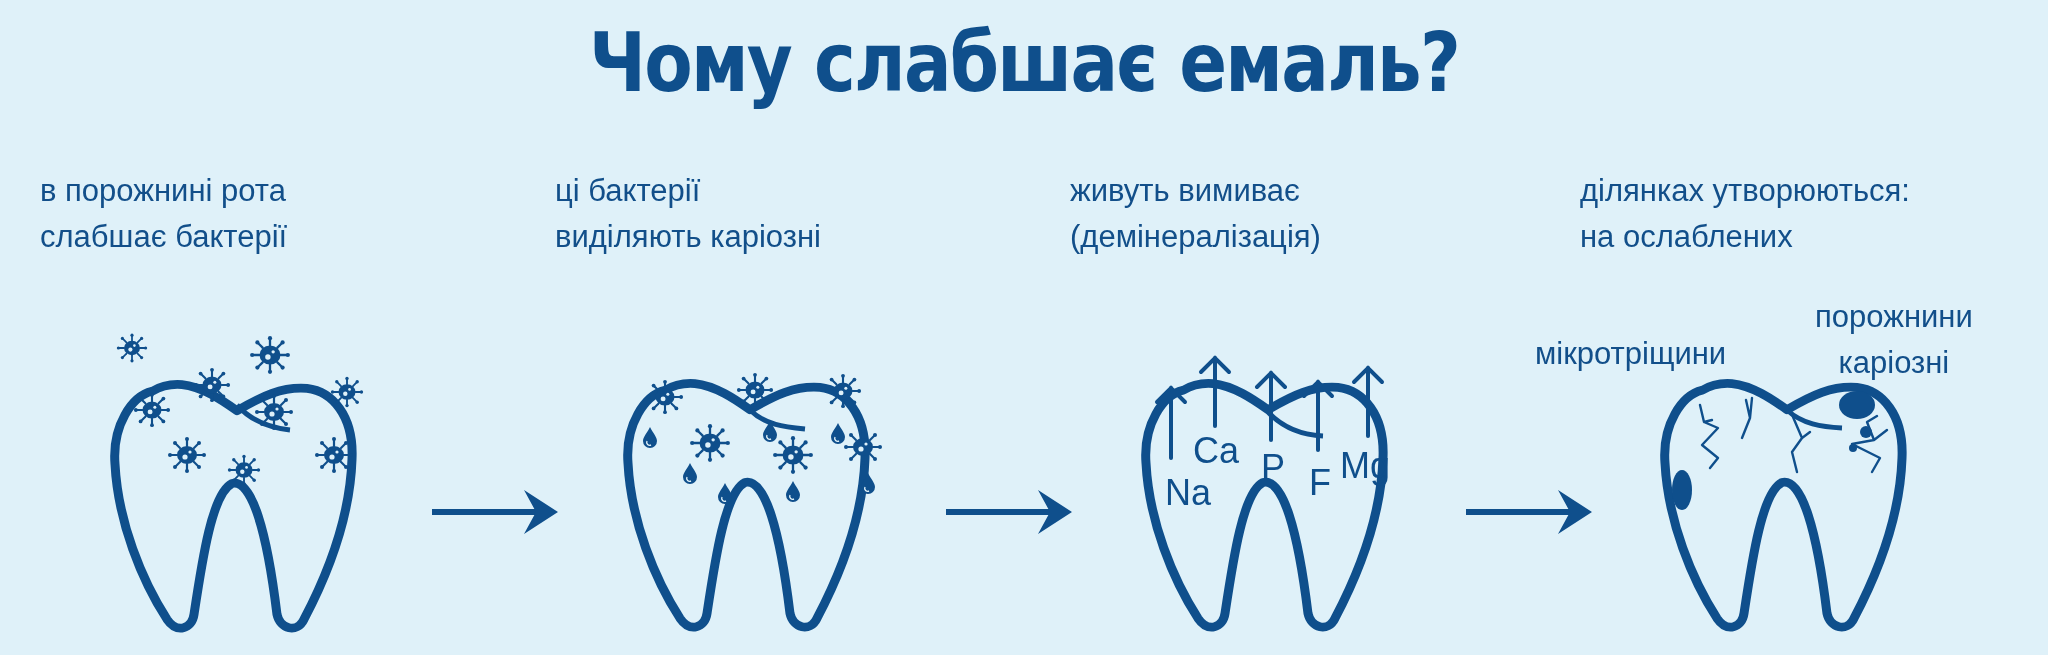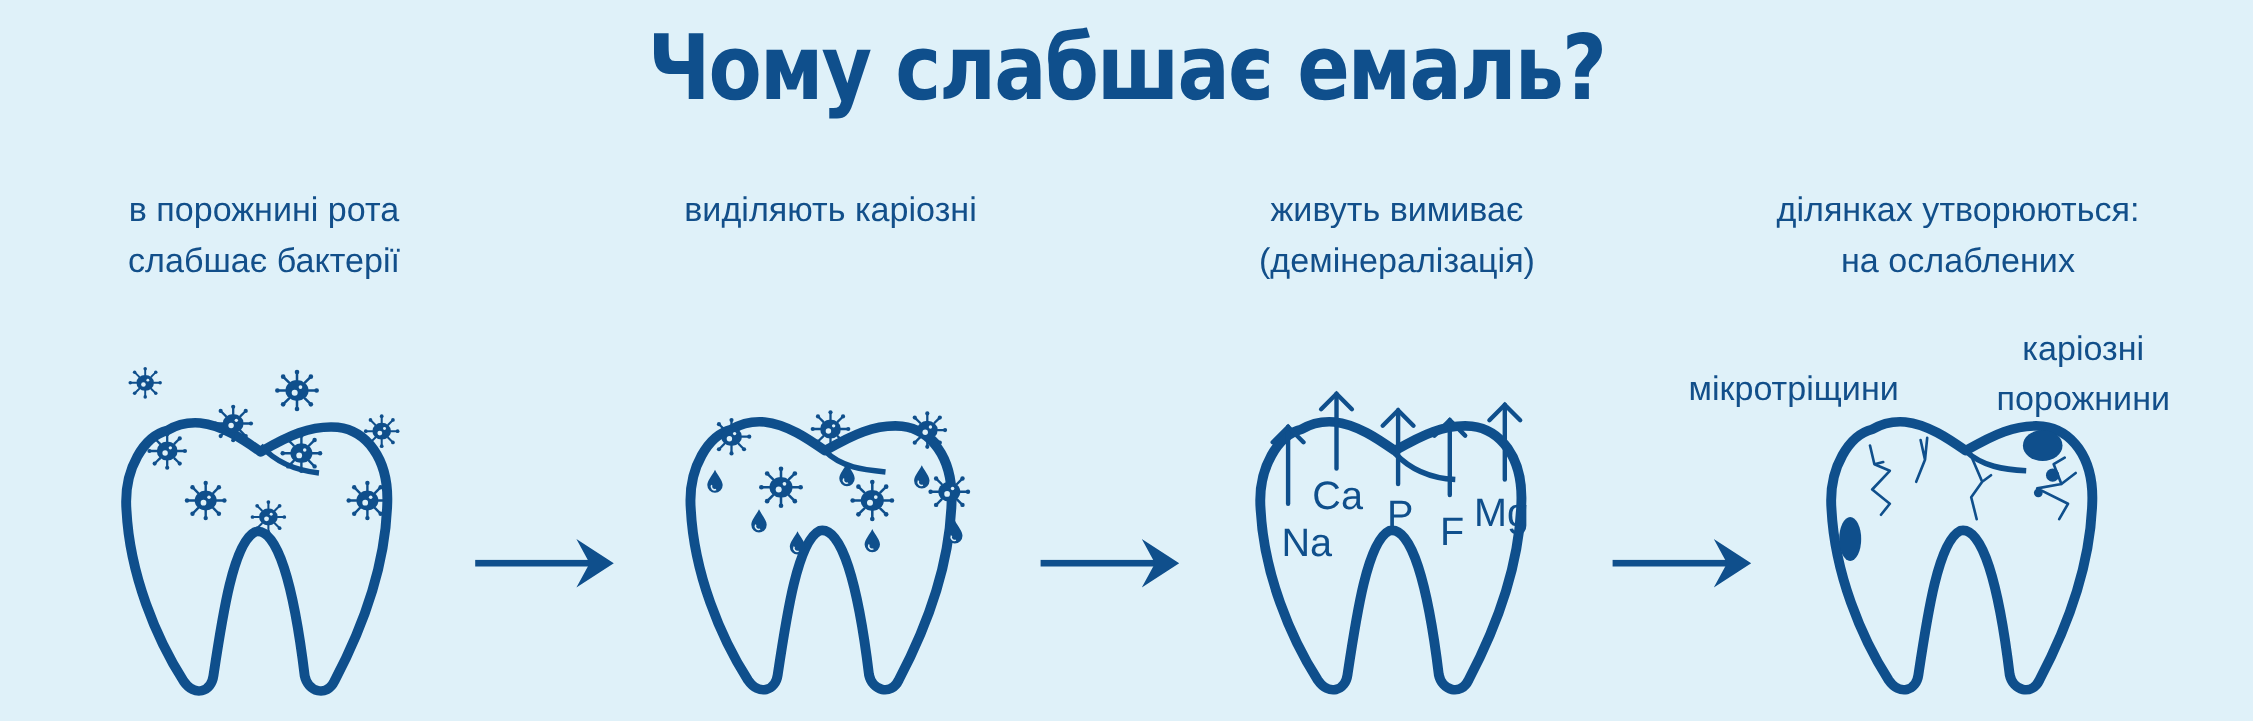--- a/index.html
+++ b/index.html
@@ -10,21 +10,21 @@
     color:#124f8a;
     position:relative;
   }
   .title {
     position:absolute; left:0; top:8px; width:2048px; text-align:center;
     font-family:"DejaVu Sans", sans-serif; font-weight:bold;
     font-size:82px; letter-spacing:-2px; color:#0f4f8c; line-height:110px;
     transform:scaleX(0.86);
   }
   .caption {
-    position:absolute; text-align:center; font-size:31px; line-height:46px;
+    position:absolute; text-align:left; font-size:31px; line-height:46px;
     color:#124f8a; white-space:nowrap;
   }
   .caption span { display:block; }
   .label { position:absolute; font-size:31px; line-height:46px; text-align:center; white-space:nowrap; color:#124f8a; }
   svg { position:absolute; overflow:visible; }
   .tooth { fill:none; stroke:#0f4f8c; stroke-width:9; stroke-linejoin:round; stroke-linecap:round; }
   .ink { fill:#0f4f8c; }
   .inkline { stroke:#0f4f8c; fill:none; }
   .mineral { font-family:"Liberation Sans", sans-serif; font-size:36px; fill:#0f4f8c; }
 </style>
@@ -87,20 +87,21 @@
 </svg>
 
 <div style="position:absolute; left:432px; top:488px;">
   <svg style="position:static" width="128" height="48" viewBox="0 0 128 48">
     <rect x="0" y="21" width="108" height="6" fill="#0f4f8c"></rect>
     <path d="M92,2 L126,24 L92,46 L104,24 Z" fill="#0f4f8c"></path>
   </svg>
 </div>
 
 <div class="caption" style="left:555px; top:168px; width:400px;">
+  <span>ці бактерії</span>
   <span>виділяють каріозні</span>
 </div>
 <svg style="left:625px; top:355px;" width="250" height="290" viewBox="0 0 250 290">
   <use href="#toothshape" class="tooth" transform="translate(0,-18) scale(1,0.97)"></use>
   <path class="inkline" stroke-width="5" d="M125,55 C140,70 160,72 180,74"></path>
   <use href="#germ" transform="translate(40,42) scale(0.95)"></use>
   <use href="#germ" transform="translate(130,35) scale(0.95)"></use>
   <use href="#germ" transform="translate(218,36) scale(0.95)"></use>
   <use href="#germ" transform="translate(85,88) scale(1.05)"></use>
   <use href="#germ" transform="translate(168,100) scale(1.05)"></use>
@@ -153,22 +154,22 @@
     <path d="M92,2 L126,24 L92,46 L104,24 Z" fill="#0f4f8c"></path>
   </svg>
 </div>
 
 <div class="caption" style="left:1580px; top:168px; width:400px;">
   <span>ділянках утворюються:</span>
   <span>на ослаблених</span>
 </div>
 <div class="label" style="left:1535px; top:331px;">мікротріщини</div>
 <div class="label" style="left:1815px; top:294px;">
+  <span style="display:block">порожнини</span>
   <span style="display:block">каріозні</span>
-  <span style="display:block">порожнини</span>
 </div>
 <svg style="left:1662px; top:360px;" width="250" height="285" viewBox="0 0 250 285">
   <use href="#toothshape" class="tooth" transform="translate(0,-23) scale(1,0.97)"></use>
   <path class="inkline" stroke-width="5" d="M125,50 C140,64 160,67 180,68"></path>
   <g stroke="#0f4f8c" stroke-width="2.4" fill="none" stroke-linecap="round" stroke-linejoin="round">
     <path d="M38,45 L42,62 L56,68 L40,85 L56,98 L48,108 M42,62 L50,60"></path>
     <path d="M90,38 L88,58 L80,78 M88,58 L84,40"></path>
     <path d="M128,50 L140,78 L130,92 L135,112 M140,78 L148,72"></path>
     <path d="M215,56 L205,62 L212,80 L190,84 L218,98 L210,112 M212,80 L225,70"></path>
   </g>

